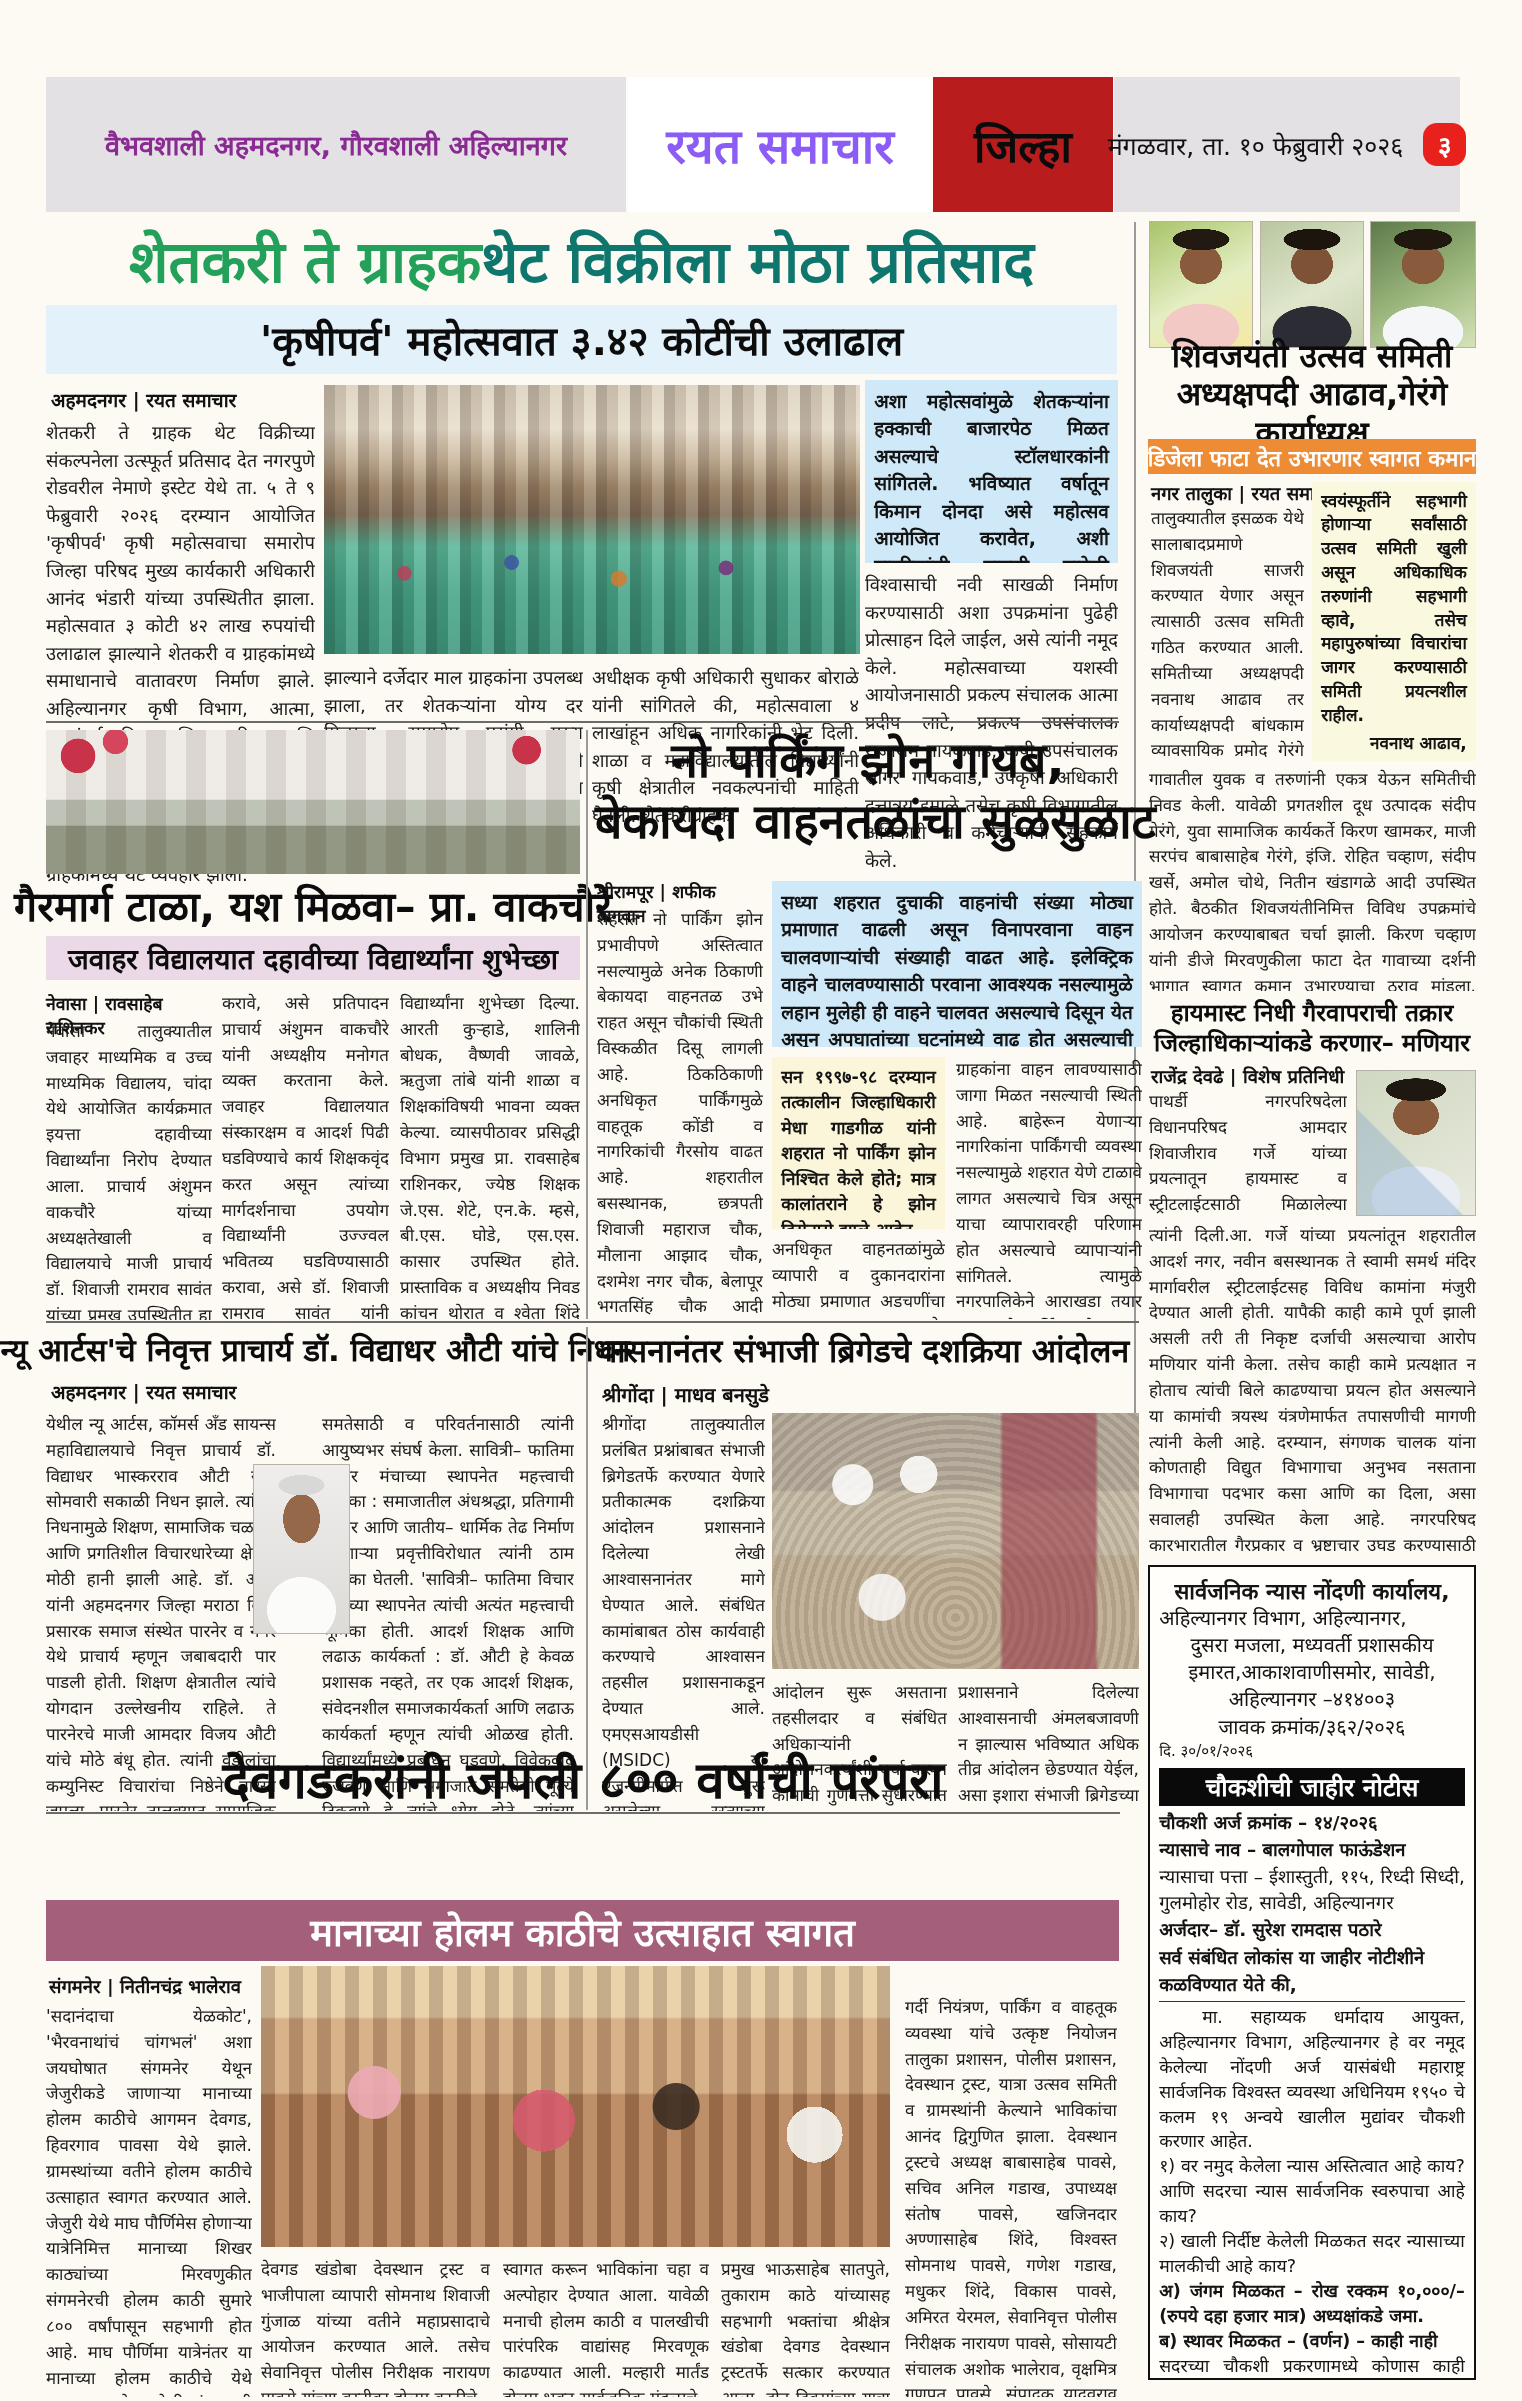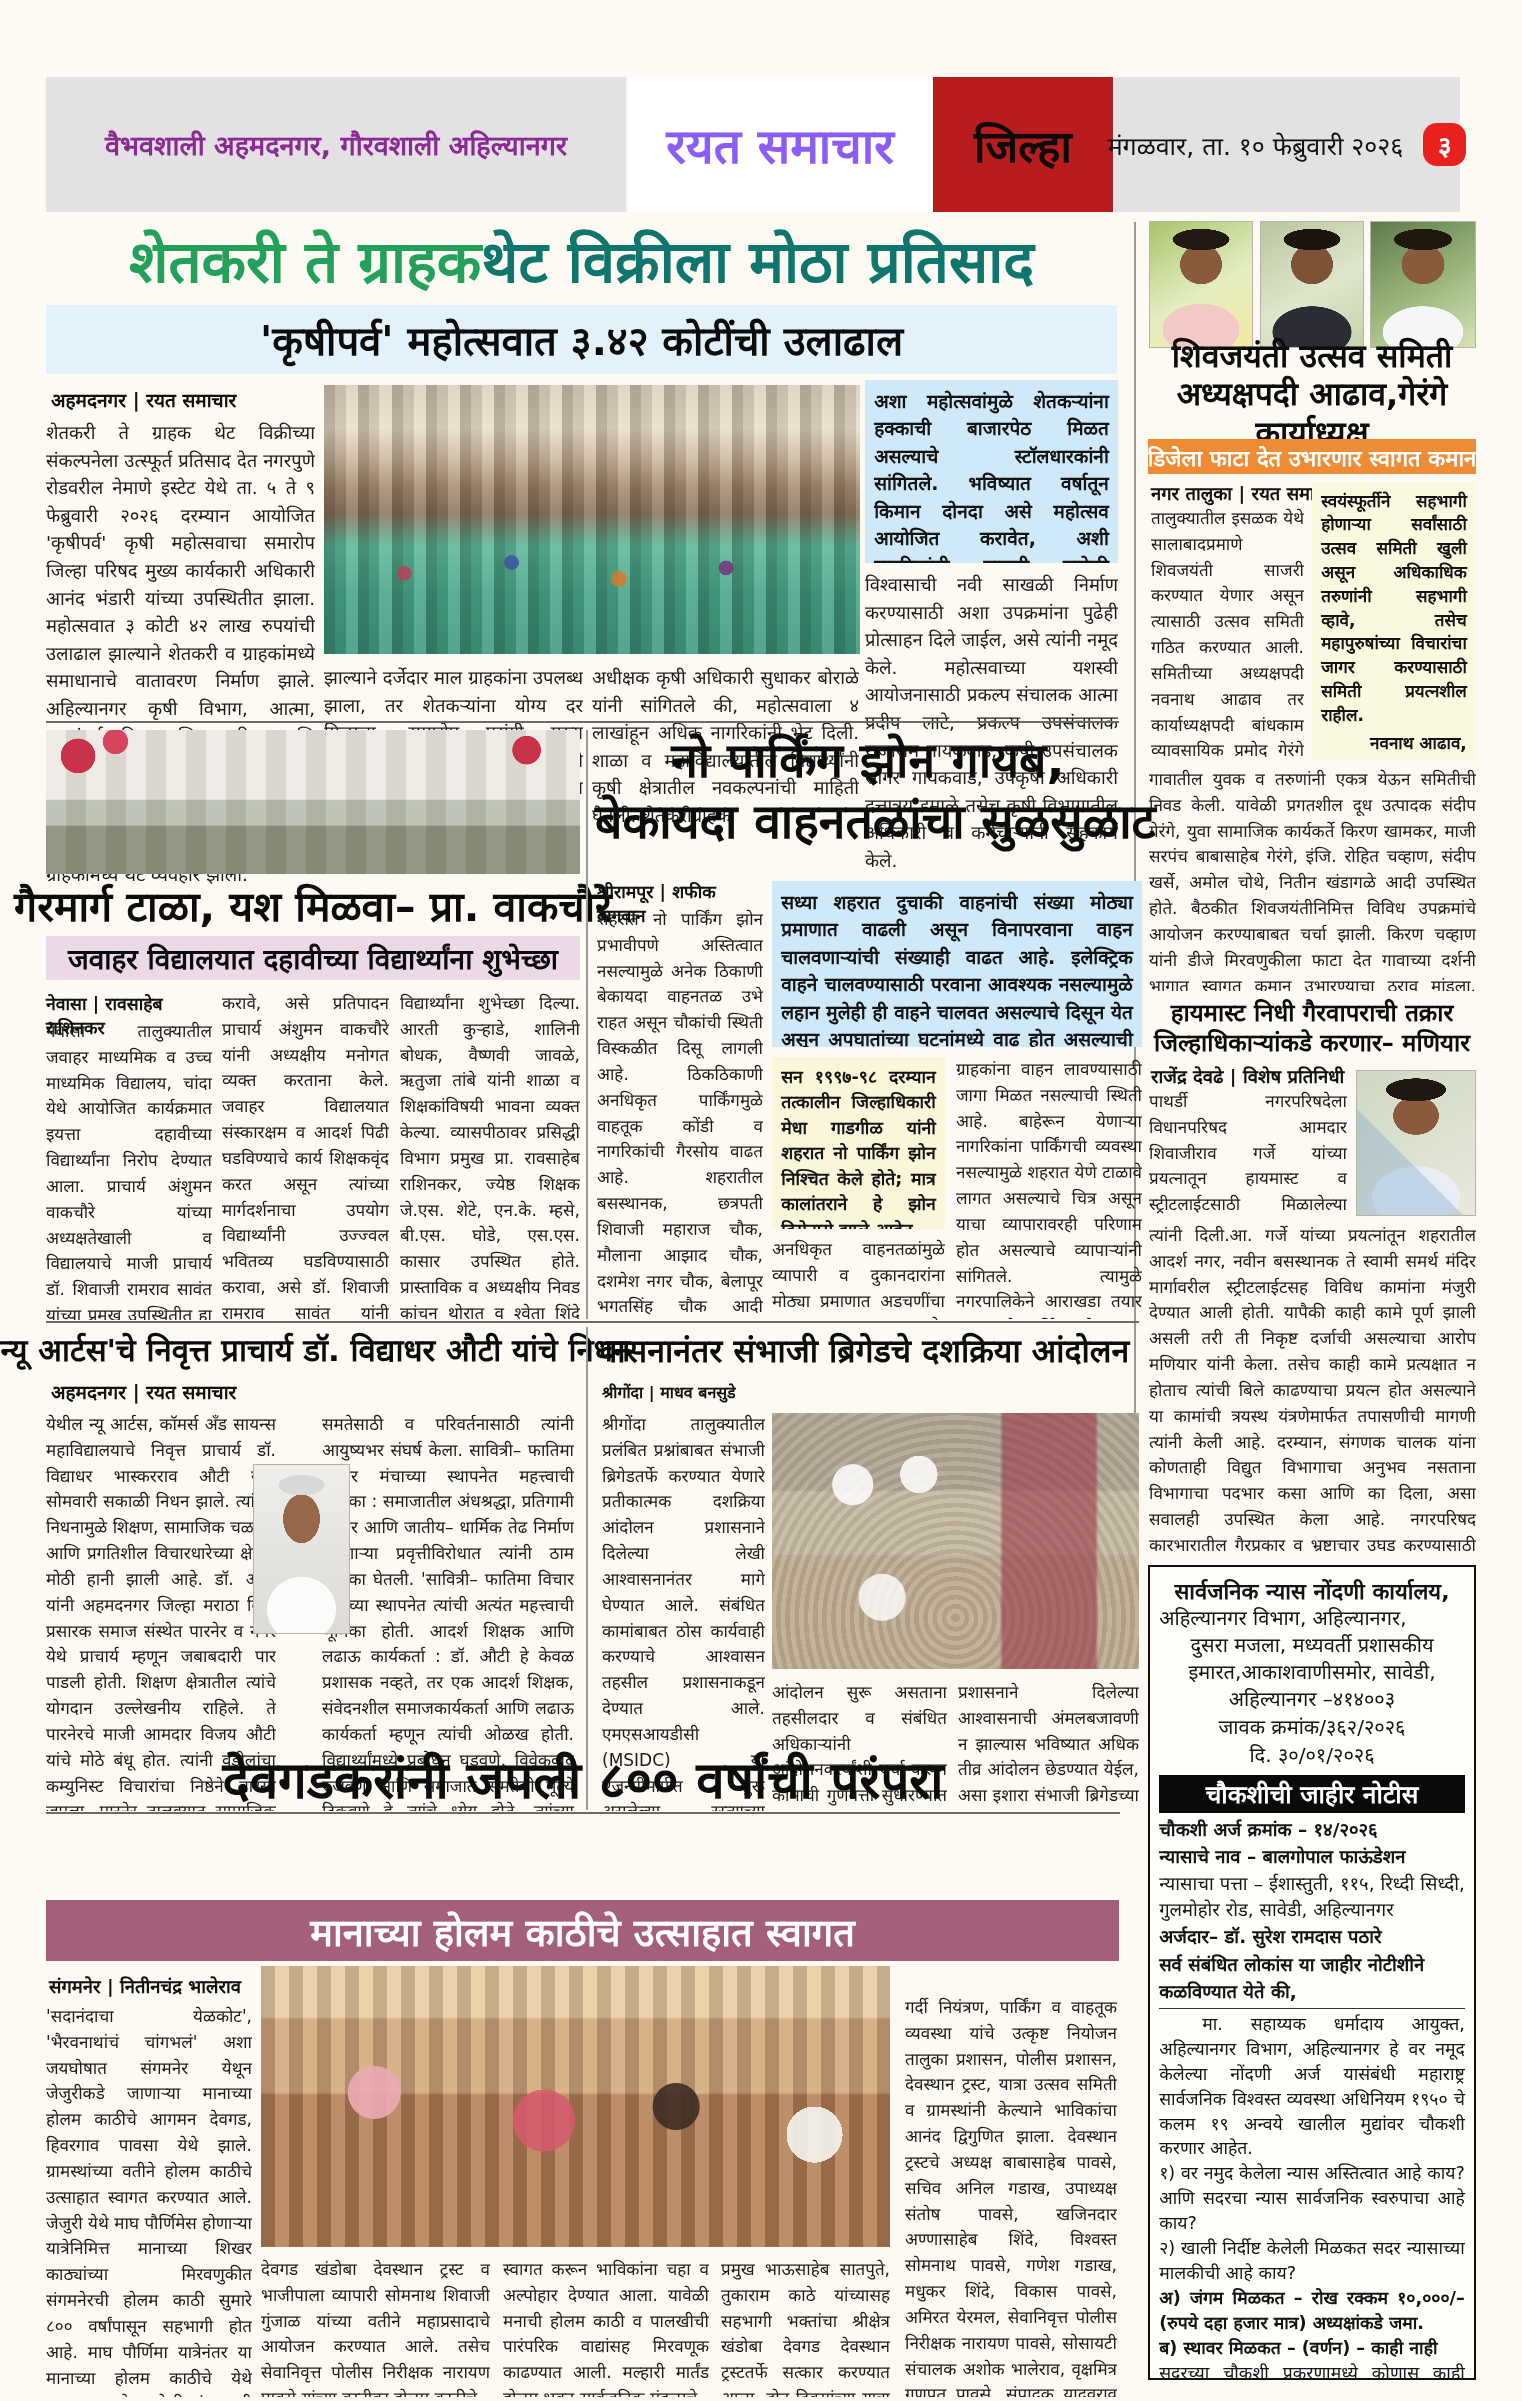--- a/index.html
+++ b/index.html
@@ -157,36 +157,36 @@
 
   <div class="abs center headline" style="left:46px;top:1327px;width:529px;height:44px;font-size:31px;white-space:nowrap;">'न्यू आर्टस'चे निवृत्त प्राचार्य डॉ. विद्याधर औटी यांचे निधन</div>
   <div class="abs byline" style="left:51px;top:1379px;width:246px;">अहमदनगर | रयत समाचार</div>
   <div class="abs txt-sm" style="left:46px;top:1412px;width:230px;height:399px;overflow:hidden;">येथील न्यू आर्टस, कॉमर्स अँड सायन्स महाविद्यालयाचे निवृत्त प्राचार्य डॉ. विद्याधर भास्करराव औटी यांचे सोमवारी सकाळी निधन झाले. त्यांच्या निधनामुळे शिक्षण, सामाजिक चळवळ आणि प्रगतिशील विचारधारेच्या क्षेत्रात मोठी हानी झाली आहे. डॉ. औटी यांनी अहमदनगर जिल्हा मराठा विद्या प्रसारक समाज संस्थेत पारनेर व नगर येथे प्राचार्य म्हणून जबाबदारी पार पाडली होती. शिक्षण क्षेत्रातील त्यांचे योगदान उल्लेखनीय राहिले. ते पारनेरचे माजी आमदार विजय औटी यांचे मोठे बंधू होत. त्यांनी वडीलांचा कम्युनिस्ट विचारांचा निष्ठेने वारसा जपला. पारनेर तालुक्यात सामाजिक सलोखा टिकून राहावा, यासाठी त्यांनी कायम पुढाकार घेतला. सामाजिक</div>
   <div class="abs txt-sm" style="left:322px;top:1412px;width:252px;height:399px;overflow:hidden;">समतेसाठी व परिवर्तनासाठी त्यांनी आयुष्यभर संघर्ष केला. सावित्री– फातिमा विचार मंचाच्या स्थापनेत महत्त्वाची भूमिका : समाजातील अंधश्रद्धा, प्रतिगामी विचार आणि जातीय– धार्मिक तेढ निर्माण करणाऱ्या प्रवृत्तीविरोधात त्यांनी ठाम भूमिका घेतली. 'सावित्री– फातिमा विचार मंच'च्या स्थापनेत त्यांची अत्यंत महत्त्वाची भूमिका होती. आदर्श शिक्षक आणि लढाऊ कार्यकर्ता : डॉ. औटी हे केवळ प्रशासक नव्हते, तर एक आदर्श शिक्षक, संवेदनशील समाजकार्यकर्ता आणि लढाऊ कार्यकर्ता म्हणून त्यांची ओळख होती. विद्यार्थ्यांमध्ये प्रबोधन घडवणे, विवेकवाद रुजवणे आणि समाजात समतेची मूल्ये टिकवणे हे त्यांचे ध्येय होते. त्यांच्या निधनाने शिक्षण क्षेत्रासह सामाजिक चळवळीतील एक प्रखर आवाज शांत झाला आहे.</div>
   <div class="abs portrait p-obit" style="left:253px;top:1464px;width:97px;height:170px;background-color:#efeeec;"></div>
 
   <div class="abs rule-v" style="left:586px;top:1327px;height:483px;"></div>
 
   <div class="abs center headline" style="left:600px;top:1327px;width:539px;height:44px;font-size:32px;white-space:nowrap;overflow:hidden;">आश्वासनानंतर संभाजी ब्रिगेडचे दशक्रिया आंदोलन मागे</div>
-  <div class="abs byline" style="left:602px;top:1381px;width:215px;font-size:16px;">श्रीगोंदा | माधव बनसुडे</div>
+  <div class="abs byline" style="left:602px;top:1381px;width:215px;font-size:20px;">श्रीगोंदा | माधव बनसुडे</div>
   <div class="abs txt-sm" style="left:602px;top:1412px;width:163px;height:399px;overflow:hidden;">श्रीगोंदा तालुक्यातील प्रलंबित प्रश्नांबाबत संभाजी ब्रिगेडतर्फे करण्यात येणारे प्रतीकात्मक दशक्रिया आंदोलन प्रशासनाने दिलेल्या लेखी आश्वासनानंतर मागे घेण्यात आले. संबंधित कामांबाबत ठोस कार्यवाही करण्याचे आश्वासन तहसील प्रशासनाकडून देण्यात आले. एमएसआयडीसी (MSIDC) या एजन्सीमार्फत सुरू असलेल्या रस्त्याच्या कामाचा दर्जा निकृष्ट असल्याचा आरोप आंदोलनकर्त्यांनी केला होता. वारंवार निवेदने देऊनही दखल घेतली जात नसल्याने आंदोलनाचा इशारा देण्यात आला होता. सोमवार, ता. ९ फेब्रुवारी २०२६ रोजी तहसील कार्यालयासमोर</div>
   <div class="abs photo ph-gravel" style="left:772px;top:1413px;width:367px;height:256px;"></div>
   <div class="abs txt-sm" style="left:772px;top:1680px;width:175px;height:130px;overflow:hidden;">आंदोलन सुरू असताना तहसीलदार व संबंधित अधिकाऱ्यांनी आंदोलनकर्त्यांशी चर्चा करून कामाची गुणवत्ता सुधारण्यात येईल, दोषी ठेकेदारावर कारवाई केली जाईल तसेच तात्काळ काम सुरू करण्यात येईल, असे लेखी आश्वासन दिले.</div>
   <div class="abs txt-sm" style="left:958px;top:1680px;width:181px;height:130px;overflow:hidden;">प्रशासनाने दिलेल्या आश्वासनाची अंमलबजावणी न झाल्यास भविष्यात अधिक तीव्र आंदोलन छेडण्यात येईल, असा इशारा संभाजी ब्रिगेडच्या पदाधिकाऱ्यांनी दिला. लेखी आश्वासनानंतर शांततेच्या मार्गाने आंदोलन मागे घेण्यात आले.</div>
 
   <div class="abs rule-h" style="left:46px;top:1812px;width:1074px;"></div>
 
   <div class="abs" style="left:1148px;top:1565px;width:328px;height:815px;border:2.3px solid #111;background:#fffefb;box-sizing:border-box;padding:7.7px 9.2px;overflow:hidden;">
     <div style="font-weight:bold;font-size:22px;text-align:center;">सार्वजनिक न्यास नोंदणी कार्यालय,</div>
     <div style="font-size:20px;text-align:left;line-height:1.35;">अहिल्यानगर विभाग, अहिल्यानगर,</div>
     <div style="font-size:20px;text-align:center;line-height:1.35;">दुसरा मजला, मध्यवर्ती प्रशासकीय</div>
     <div style="font-size:20px;text-align:center;line-height:1.35;">इमारत,आकाशवाणीसमोर, सावेडी,</div>
     <div style="font-size:20px;text-align:center;line-height:1.35;">अहिल्यानगर –४१४००३</div>
     <div style="font-size:20px;text-align:center;line-height:1.4;">जावक क्रमांक/३६२/२०२६</div>
-    <div style="font-size:20px;text-align:center;line-height:1.4;">दि. ३०/०१/२०२६</div>
+    <div style="font-size:15px;text-align:left;line-height:1.4;">दि. ३०/०१/२०२६</div>
     <div class="center" style="background:#0a0a0a;color:#fff;font-weight:bold;font-size:24.6px;height:38px;margin:6.1px 0 4.6px 0;">चौकशीची जाहीर नोटीस</div>
     <div style="font-size:18.4px;font-weight:bold;line-height:1.45;">चौकशी अर्ज क्रमांक – १४/२०२६</div>
     <div style="font-size:18.4px;font-weight:bold;line-height:1.45;">न्यासाचे नाव – बालगोपाल फाऊंडेशन</div>
     <div style="font-size:18.4px;line-height:1.45;text-align:justify;">न्यासाचा पत्ता – ईशास्तुती, ११५, रिध्दी सिध्दी, गुलमोहोर रोड, सावेडी, अहिल्यानगर</div>
     <div style="font-size:18.4px;font-weight:bold;line-height:1.45;">अर्जदार– डॉ. सुरेश रामदास पठारे</div>
     <div style="font-size:18.4px;font-weight:bold;line-height:1.5;border-bottom:1.5px solid #333;padding-bottom:1.5px;">सर्व संबंधित लोकांस या जाहीर नोटीशीने कळविण्यात येते की,</div>
     <div style="font-size:17.6px;line-height:1.42;text-align:justify;text-indent:43px;margin-top:3.1px;">मा. सहाय्यक धर्मादाय आयुक्त, अहिल्यानगर विभाग, अहिल्यानगर हे वर नमूद केलेल्या नोंदणी अर्ज यासंबंधी महाराष्ट्र सार्वजनिक विश्वस्त व्यवस्था अधिनियम १९५० चे कलम १९ अन्वये खालील मुद्यांवर चौकशी करणार आहेत.</div>
     <div style="font-size:17.6px;line-height:1.42;text-align:justify;">१) वर नमुद केलेला न्यास अस्तित्वात आहे काय? आणि सदरचा न्यास सार्वजनिक स्वरुपाचा आहे काय?</div>
     <div style="font-size:17.6px;line-height:1.42;text-align:justify;">२) खाली निर्दीष्ट केलेली मिळकत सदर न्यासाच्या मालकीची आहे काय?</div>
     <div style="font-size:17.6px;font-weight:bold;line-height:1.42;text-align:justify;">अ) जंगम मिळकत – रोख रक्कम १०,०००/– (रुपये दहा हजार मात्र) अध्यक्षांकडे जमा.</div>

